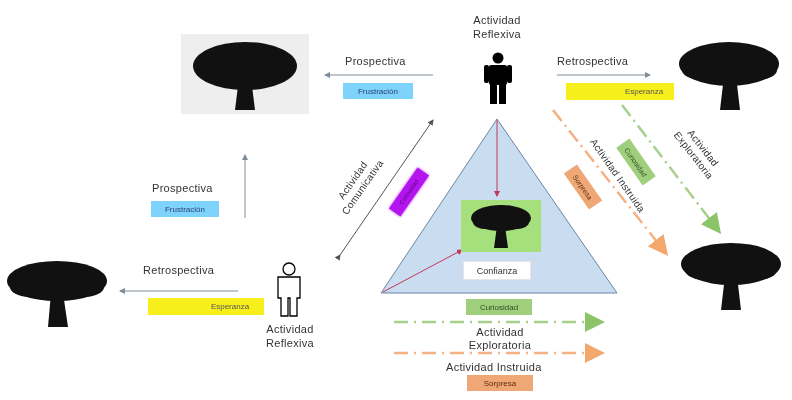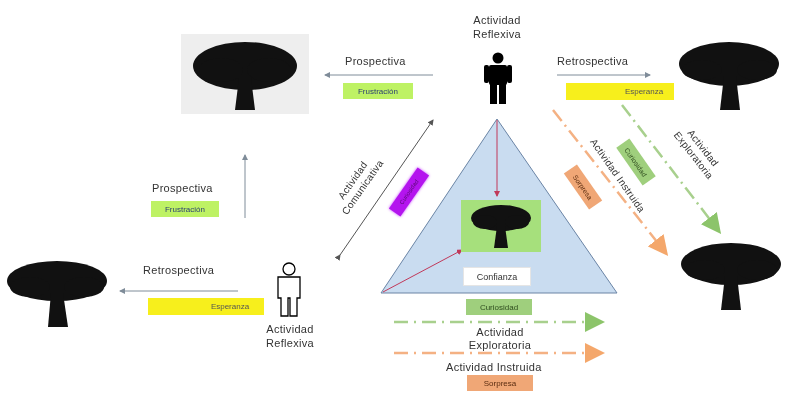--- a/index.html
+++ b/index.html
@@ -1,21 +1,21 @@
 <!DOCTYPE html>
 <html><head>
 <meta charset="utf-8">
 <style>
   html, body { margin:0; padding:0; background:#ffffff; }
   body { width:792px; height:400px; position:relative; overflow:hidden;
          font-family:"Liberation Sans", sans-serif; color:#222; }
   .abs { position:absolute; }
   .lbl { position:absolute; font-size:11px; color:#333; white-space:nowrap; letter-spacing:0.3px; }
   .tag { position:absolute; font-size:8px; display:flex; align-items:center; justify-content:center; white-space:nowrap; }
-  .tag.blue { background:#bef264; color:#2a3f72; }
+  .tag.blue { background:#7dd3fc; color:#2a3f72; }
   .tag.yellow { background:#f7ef1c; color:#555;padding-left:48px; }
   .tag.green { background:#9fcf7d; color:#2f4d1f; }
   .tag.orange { background:#f0a776; color:#5a2c10; }
   .tag.white { background:#ffffff; color:#333; border:1px solid #e5e5e5; font-size:9px; }
   .tag.magenta { background:#b414ee; color:#5a0a77; box-shadow:0 0 3px #c341ff; }
   .center-text { text-align:center; line-height:14px; }
   svg.overlay { position:absolute; left:0; top:0; }
   .treebox { position:absolute; }
 </style>
 </head>
@@ -146,21 +146,21 @@
 
 <div class="lbl center-text" style="left:658px;top:140px;width:80px;transform:rotate(52deg);font-size:10px;line-height:12px;">
   <div>Actividad</div>
   <div>Exploratoria</div>
 </div>
 <div class="tag green" style="left:613px;top:154px;width:46px;height:16px;transform:rotate(55deg);font-size:7px;">Curiosidad</div>
 
 <div class="lbl" style="left:574px;top:170px;font-size:10px;transform:rotate(55deg);transform-origin:center;">Actividad Instruida</div>
 <div class="tag orange" style="left:561px;top:179px;width:44px;height:16px;transform:rotate(55deg);font-size:7px;">Sorpresa</div>
 
-<div class="tag white" style="left:463px;top:267px;width:66px;height:17px;">Confianza</div>
+<div class="tag white" style="left:463px;top:261px;width:66px;height:17px;">Confianza</div>
 
 <div class="tag green" style="left:466px;top:299px;width:66px;height:16px;">Curiosidad</div>
 <div class="lbl center-text" style="left:455px;top:326px;width:90px;font-size:11px;line-height:13px;">
   <div>Actividad</div>
   <div>Exploratoria</div>
 </div>
 <div class="lbl" style="left:446px;top:361px;">Actividad Instruida</div>
 <div class="tag orange" style="left:467px;top:375px;width:66px;height:16px;">Sorpresa</div>
 
 </body></html>

